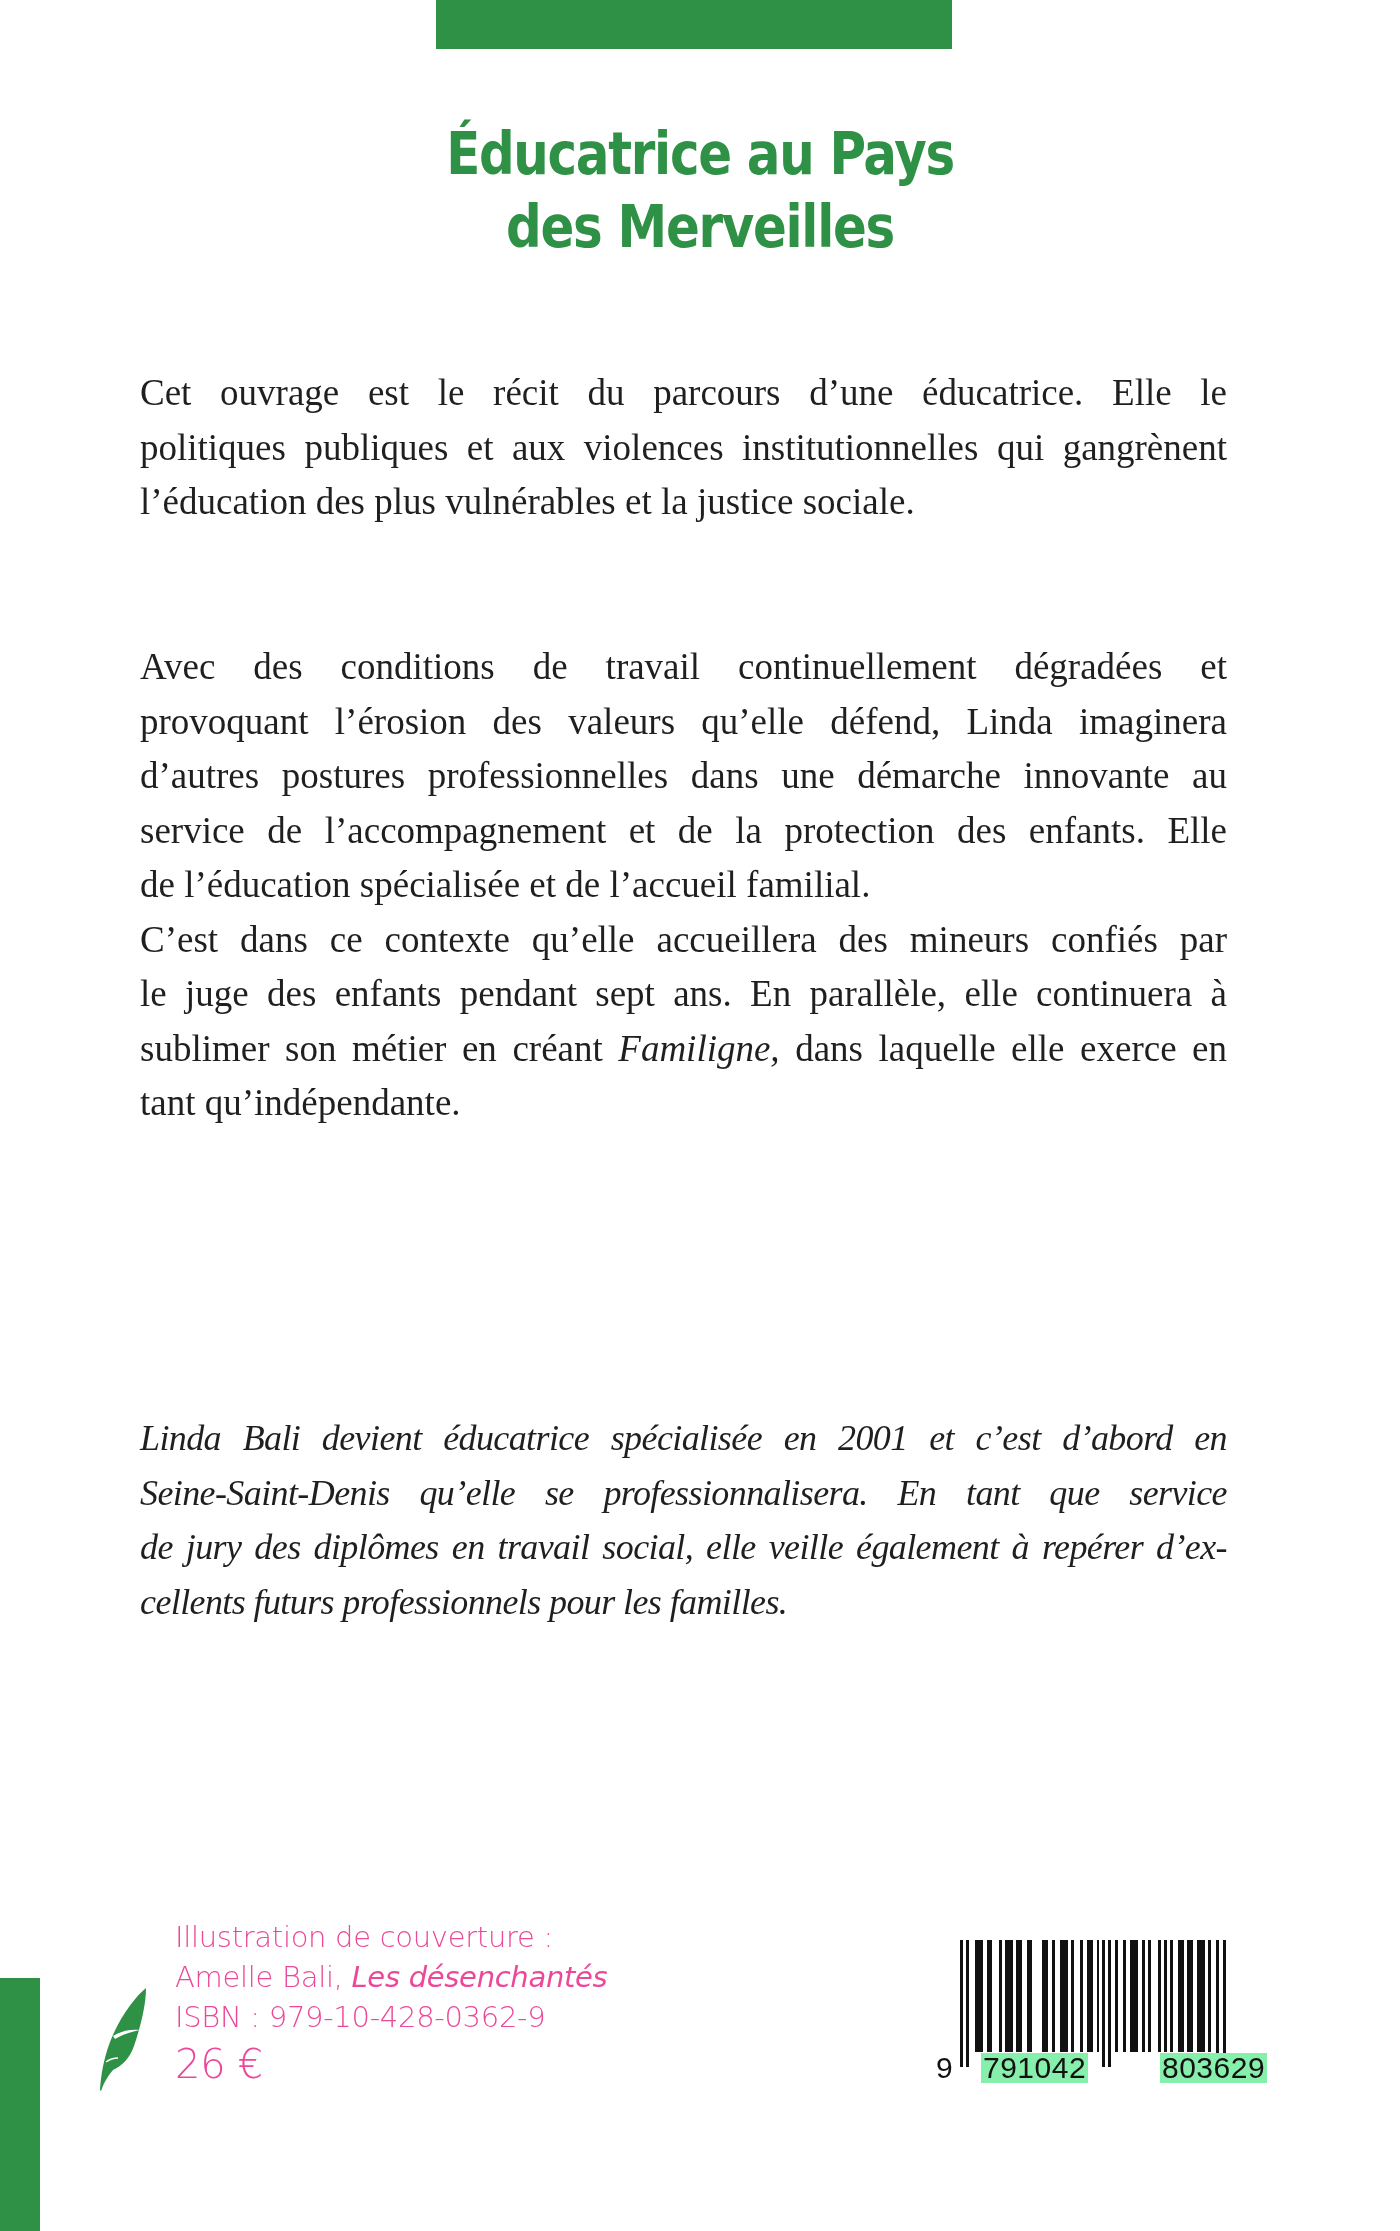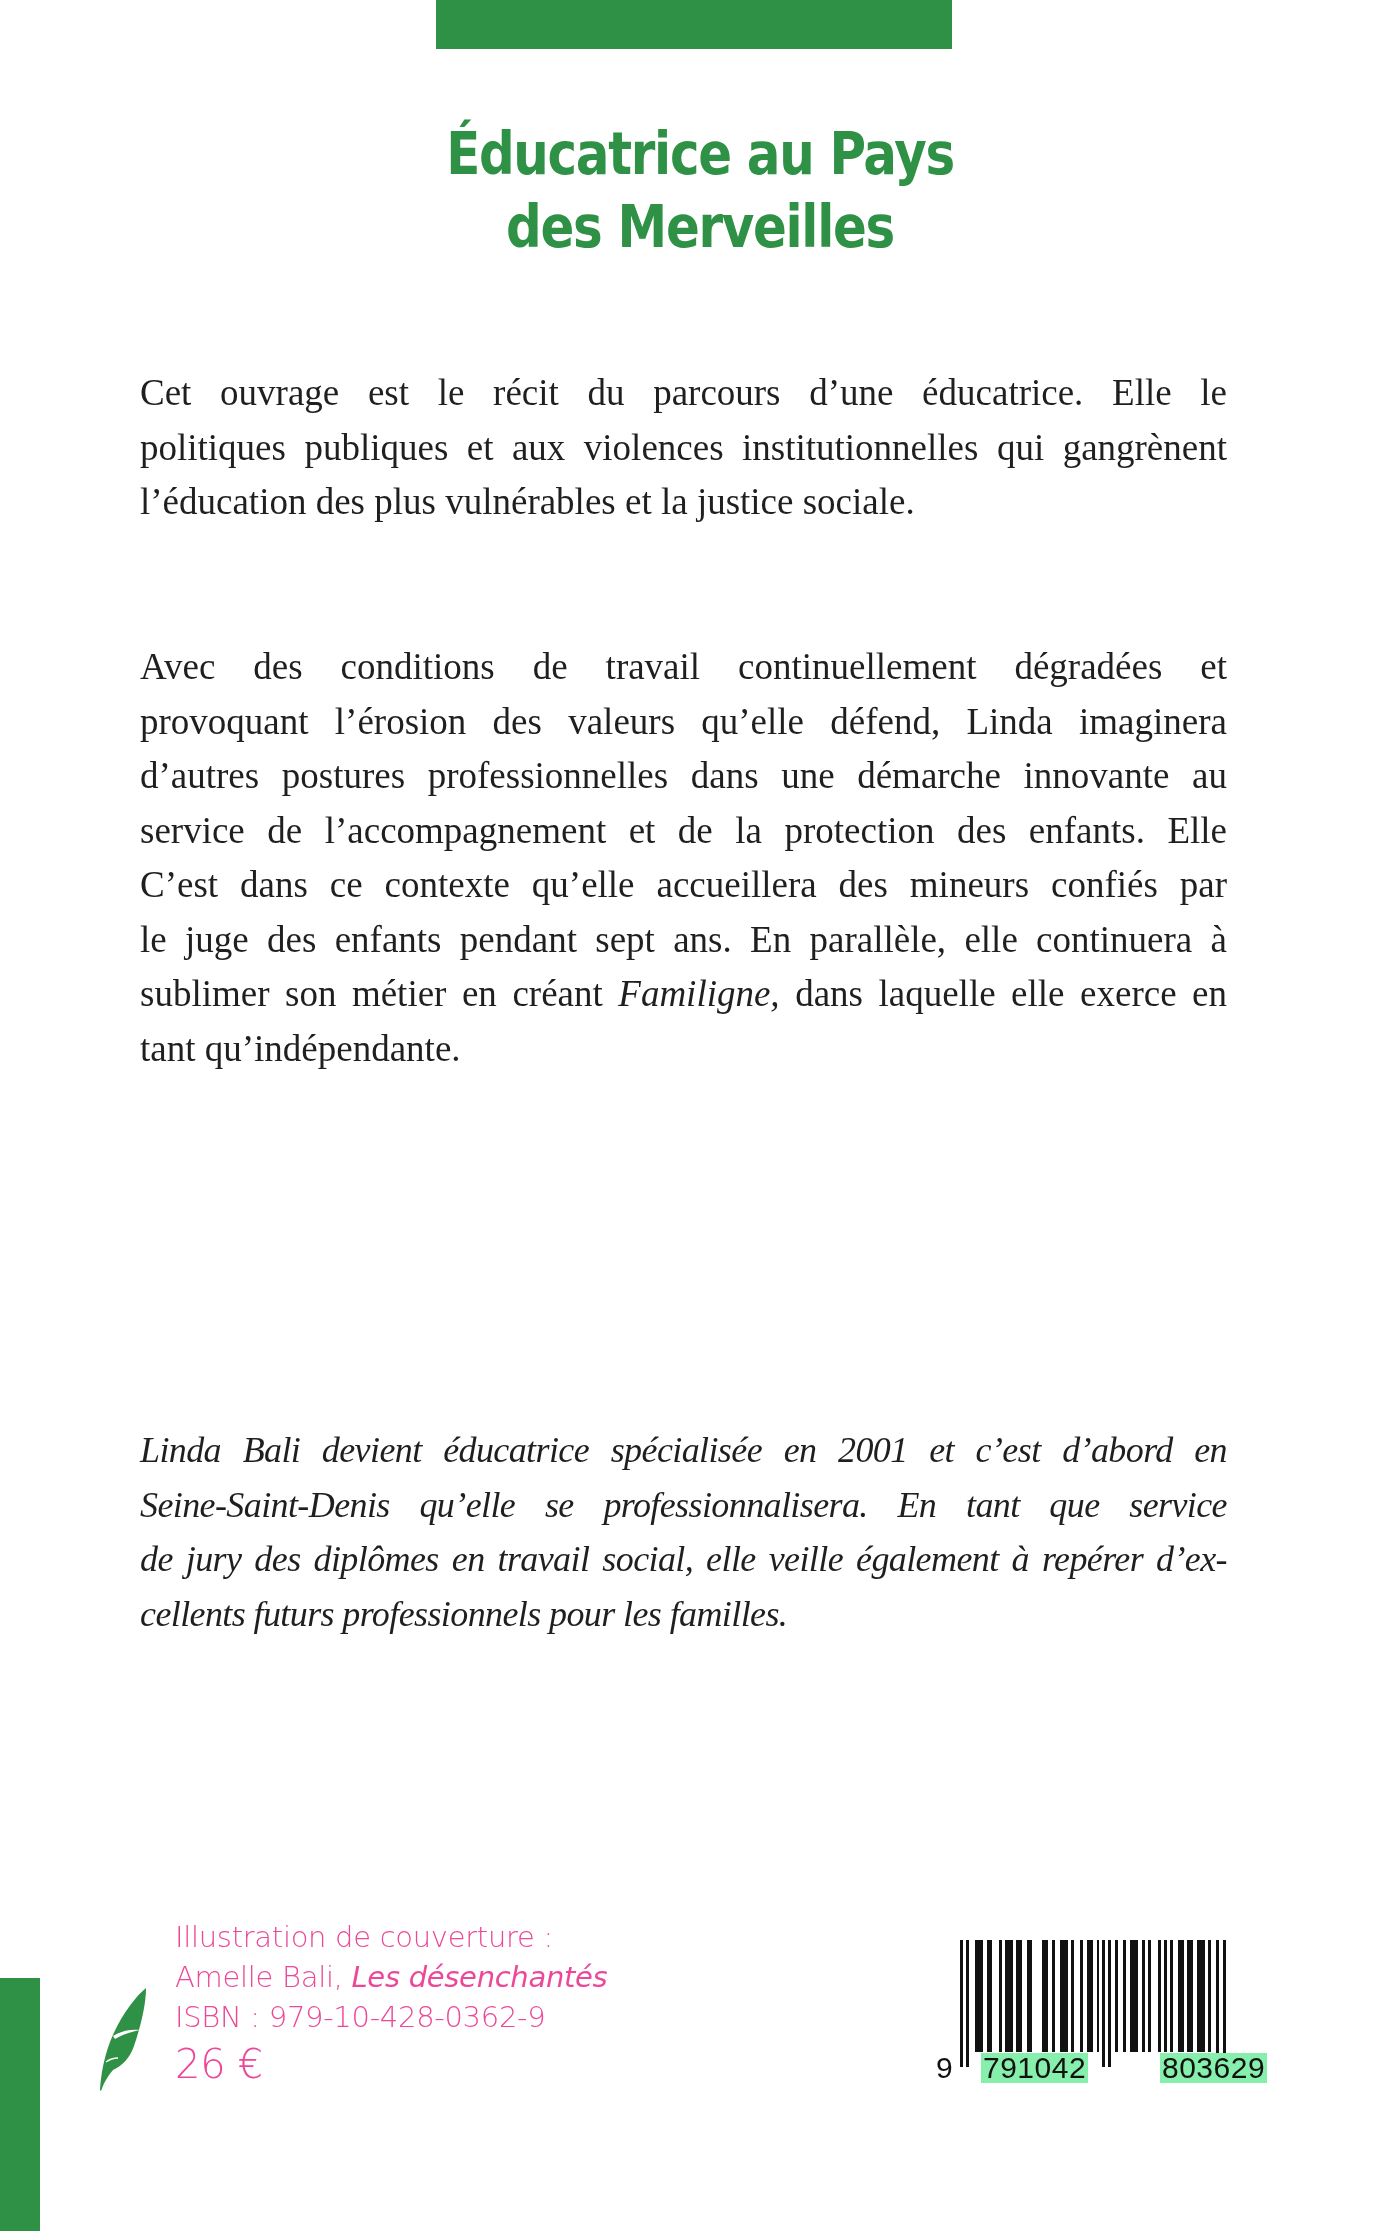--- a/index.html
+++ b/index.html
@@ -59,21 +59,20 @@
     .body-text .line.last {
       text-align-last: left;
     }
     .para1 { top: 366px; }
     .para2 { top: 640px; }
     .bio {
       top: 1411px;
       font-style: italic;
       font-size: 36px;
       letter-spacing: -0.6px;
-      margin-top: 12px;
     }
     .left-band {
       position: absolute;
       left: 0;
       top: 1978px;
       width: 40px;
       height: 253px;
       background: #2e9145;
     }
     .feather {
@@ -135,20 +134,21 @@
   <span class="line">Cet ouvrage est le récit du parcours d’une éducatrice. Elle le</span>
   <span class="line">politiques publiques et aux violences institutionnelles qui gangrènent</span>
   <span class="line last">l’éducation des plus vulnérables et la justice sociale.</span>
 </p>
 
 <p class="body-text para2">
   <span class="line">Avec des conditions de travail continuellement dégradées et</span>
   <span class="line">provoquant l’érosion des valeurs qu’elle défend, Linda imaginera</span>
   <span class="line">d’autres postures professionnelles dans une démarche innovante au</span>
   <span class="line">service de l’accompagnement et de la protection des enfants. Elle</span>
+  <span class="line last">de l’éducation spécialisée et de l’accueil familial.</span>
   <span class="line">C’est dans ce contexte qu’elle accueillera des mineurs confiés par</span>
   <span class="line">le juge des enfants pendant sept ans. En parallèle, elle continuera à</span>
   <span class="line"><span>sublimer son métier en créant </span><em>Familigne,</em><span> dans laquelle elle exerce en</span></span>
   <span class="line last">tant qu’indépendante.</span>
 </p>
 
 <p class="body-text bio">
   <span class="line">Linda Bali devient éducatrice spécialisée en 2001 et c’est d’abord en</span>
   <span class="line">Seine-Saint-Denis qu’elle se professionnalisera. En tant que service</span>
   <span class="line">de jury des diplômes en travail social, elle veille également à repérer d’ex-</span>

